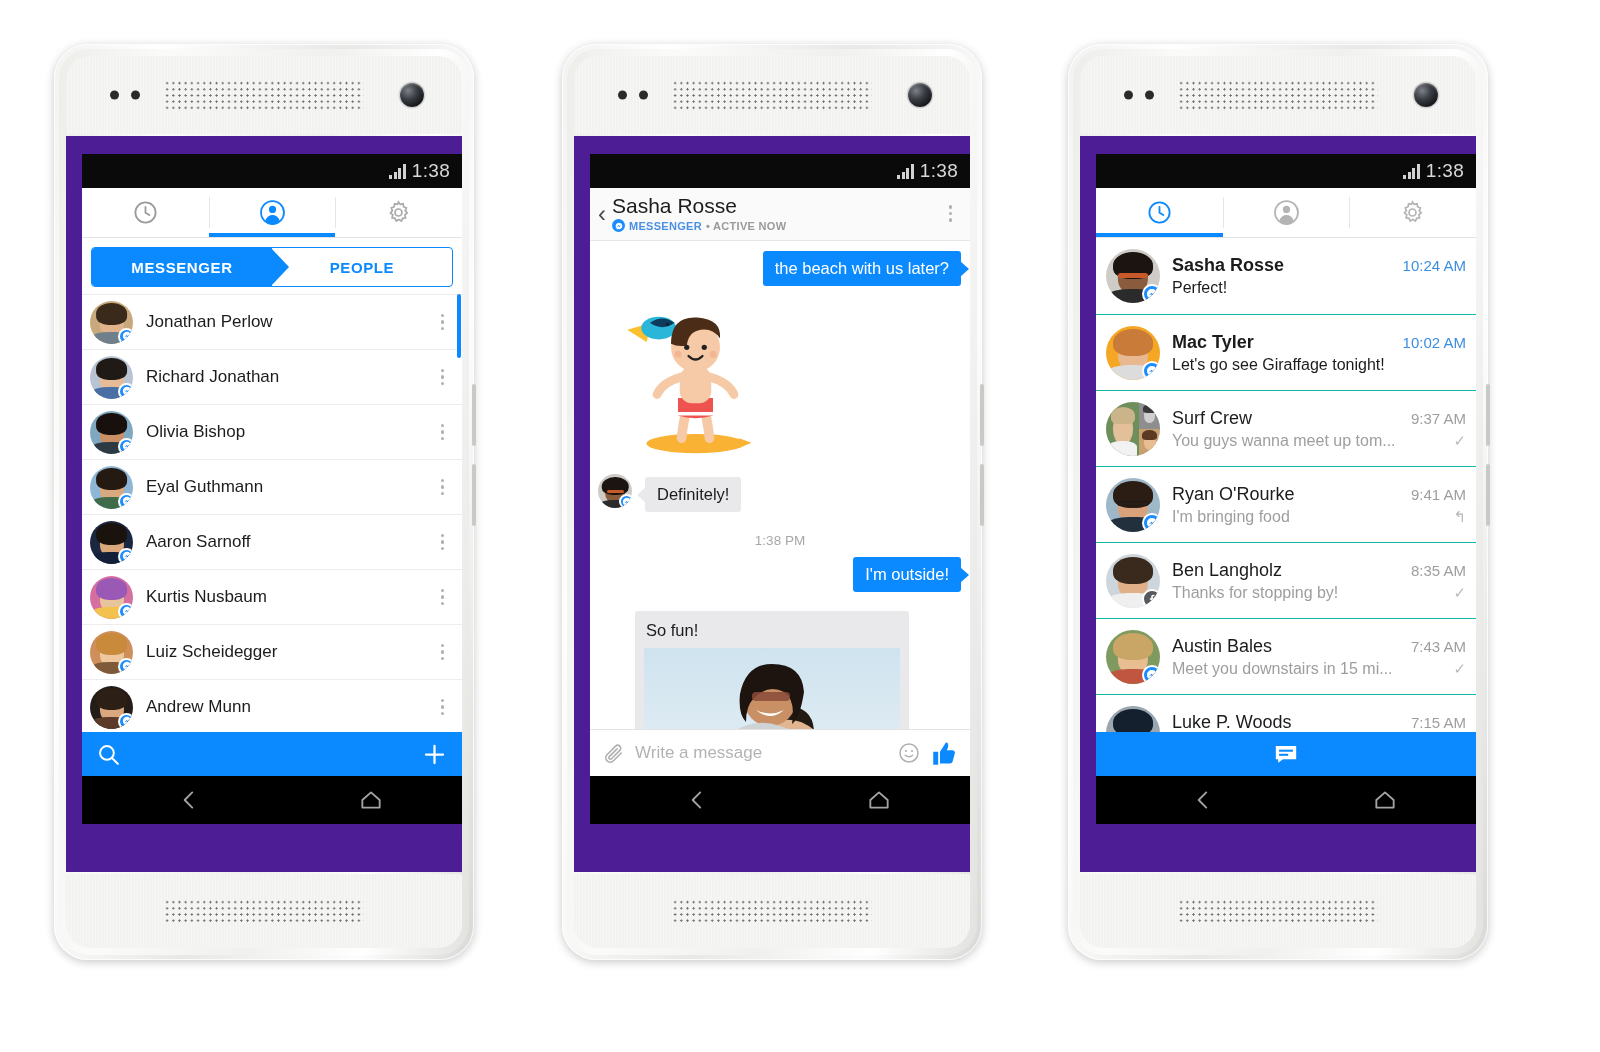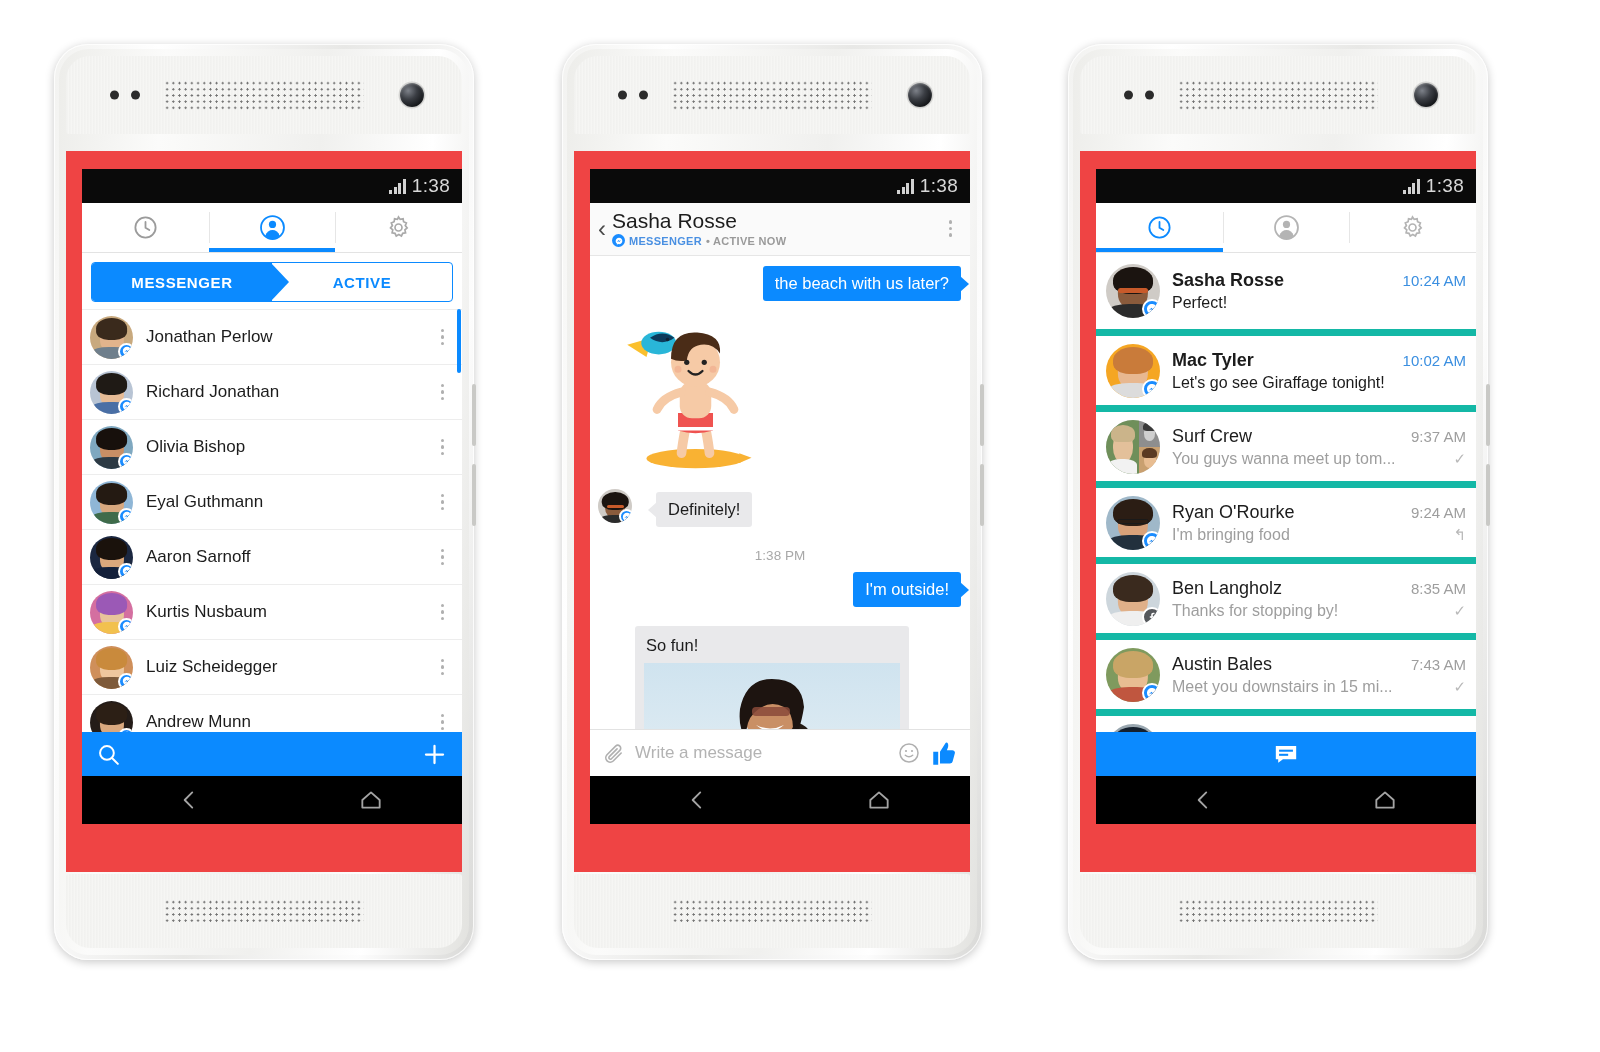--- a/index.html
+++ b/index.html
@@ -52,23 +52,22 @@
     background:radial-gradient(circle at 34% 32%, #7d8189 0%, #3b3e44 38%, #141619 75%);
     box-shadow:0 0 0 1.5px #d4d4d2, inset 0 1px 2px rgba(255,255,255,.35);
   }
   .side-btn { position:absolute; right:-2px; width:4px; border-radius:2px; background:#c9c9c6; }
   .side-btn.b1 { top:340px; height:62px; }
   .side-btn.b2 { top:420px; height:62px; }
 
   
   .screen {
     position:absolute; left:12px; top:92px; right:12px; bottom:88px;
-    background:#ef4444;
+    background:#4c1d95;
     overflow:hidden;
-    margin-top:15px;
   }
   .statusbar {
     position:absolute; left:16px; right:0; top:18px; height:34px;
     background:#0a0a0a;
     display:flex; align-items:center; justify-content:flex-end;
     padding-right:12px; gap:6px;
   }
   .sig-bars { display:flex; align-items:flex-end; gap:1.5px; height:15px; }
   .sig-bars i { width:3px; background:#d2d2d2; display:block; }
   .sig-bars i:nth-child(1){height:4px;} .sig-bars i:nth-child(2){height:7px;}
@@ -174,21 +173,21 @@
     border-top:8px solid transparent; border-bottom:8px solid transparent; border-right:9px solid #e9e9eb;
   }
 
   .composer {
     position:absolute; left:0; right:0; bottom:48px; height:47px; background:#fff;
     border-top:1px solid #e2e2e2; display:flex; align-items:center; padding:0 12px; gap:10px;
   }
   .composer .ph { flex:1; color:#b3b3b3; font-size:17px; }
 
   
-  .conv-row { display:flex; align-items:center; height:76px; padding:0 10px 0 10px; border-top:7px solid #14b8a6; }
+  .conv-row { display:flex; align-items:center; height:76px; padding:0 10px 0 10px; border-top:1px solid #14b8a6; }
   .conv-row:first-child { border-top:none; }
   .conv-row .avatar { width:54px; height:54px; flex:0 0 54px; }
   .conv-row .badge { width:20px; height:20px; }
   .conv-row .badge svg { width:12px; height:12px; }
   .conv-mid { flex:1; margin-left:12px; min-width:0; }
   .conv-top { display:flex; align-items:baseline; justify-content:space-between; }
   .conv-name { font-size:18px; color:#1c1c1c; }
   .conv-name.unread { font-weight:bold; }
   .conv-time { font-size:15px; color:#9e9e9e; margin-left:8px; flex:0 0 auto; }
   .conv-time.blue { color:#3b8fe0; }
@@ -259,21 +258,21 @@
               <path d="M12 2.6l1.5 2.2 2.6-.5.4 2.6 2.5 1-1 2.4 1.7 2-2 1.8.6 2.6-2.6.5-1.1 2.4-2.3-1.3-2.3 1.3-1.1-2.4-2.6-.5.6-2.6-2-1.8 1.7-2-1-2.4 2.5-1 .4-2.6 2.6.5z"></path>
             </svg>
           </div>
           <div class="tab-underline" style="left:33.3%; width:33.4%;"></div>
         </div>
 
         <div class="seg-wrap">
           <div class="seg">
             <div class="seg-btn on">MESSENGER</div>
             <div class="seg-arrow"></div>
-            <div class="seg-btn off">ACTIVE</div>
+            <div class="seg-btn off">PEOPLE</div>
           </div>
         </div>
 
 
         <div class="list" id="p1-list">
           <div class="scrollbar" style="top:0; height:64px;"></div>
         <div class="contact-row">
               <div class="avatar">
                 <div class="av-img face">
                   <div class="bg" style="background:#c8a97e"></div>
@@ -568,21 +567,21 @@
                 <div style="position:absolute; left:25%; top:46%; width:50%; height:9%; background:#c85a2a; border-radius:3px"></div>
                 <div class="torso" style="width:84%; height:24%; background:#2b2b2b"></div>
               </div>
               <div class="badge">
                 <svg viewBox="0 0 24 24" fill="#fff">
                     <path d="M12 2C6.3 2 2 6.2 2 11.8c0 3.1 1.4 5.9 3.7 7.7V23l3.4-1.9c.9.3 1.9.4 2.9.4 5.7 0 10-4.2 10-9.7S17.7 2 12 2zm1 13.1l-2.6-2.7-5 2.7 5.5-5.8 2.6 2.7 4.9-2.7-5.4 5.8z"></path>
                   </svg>
               </div>
             </div>
           </div>
-          <div class="bubble-in" style="left:66px; top:236px;">
+          <div class="bubble-in" style="left:55px; top:236px;">
             <span>Definitely!</span>
           </div>
 
           <div class="timestamp" style="top:292px;">1:38 PM</div>
 
           <div class="bubble-out" style="right:9px; top:316px;">
             <span>I'm outside!</span>
           </div>
 
           <div class="photo-card" style="left:45px; top:370px;">
@@ -813,21 +812,21 @@
                 </div>
                 <div class="badge">
                   <svg viewBox="0 0 24 24" fill="#fff">
                     <path d="M12 2C6.3 2 2 6.2 2 11.8c0 3.1 1.4 5.9 3.7 7.7V23l3.4-1.9c.9.3 1.9.4 2.9.4 5.7 0 10-4.2 10-9.7S17.7 2 12 2zm1 13.1l-2.6-2.7-5 2.7 5.5-5.8 2.6 2.7 4.9-2.7-5.4 5.8z"></path>
                   </svg>
                 </div>
               </div>
               <div class="conv-mid">
                 <div class="conv-top">
                   <span class="conv-name">Ryan O'Rourke</span>
-                  <span class="conv-time">9:24 AM</span>
+                  <span class="conv-time">9:41 AM</span>
                 </div>
                 <div class="conv-bot">
                   <span class="conv-snip">I'm bringing food</span>
                   <span class="tick">↰</span>
                 </div>
               </div>
             </div>
             <div class="conv-row">
               <div class="avatar">
                 <div class="av-img face">

